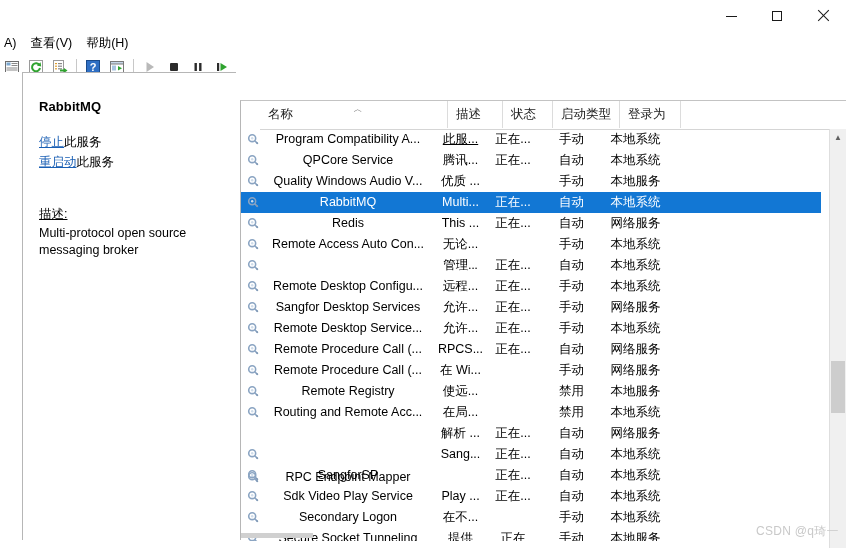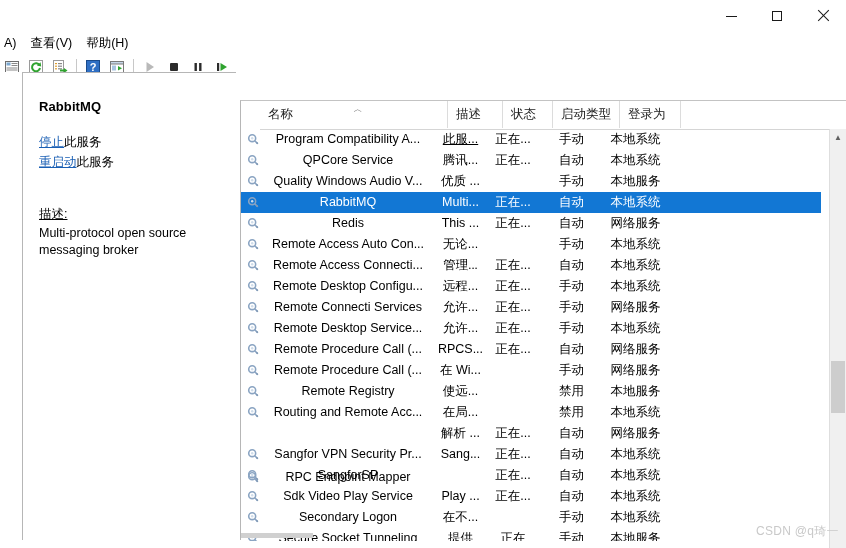--- a/index.html
+++ b/index.html
@@ -299,21 +299,21 @@
             <div class="cell " style="left: 243px; width: 50px;"></div>
             <div class="cell " style="left: 293px; width: 67px;">手动</div>
             <div class="cell " style="left: 360px; width: 61px;">本地系统</div>
           </div>
           <div class="row">
             <div class="cell name" style="left: 0px; width: 188px;"><span class="svcicon"><svg width="15" height="15" viewBox="0 0 16 16">
                   <circle cx="6.6" cy="6.6" r="3.7" fill="none" stroke="#8aa4c2" stroke-width="1.7"></circle>
                   <circle cx="6.6" cy="6.6" r="1.3" fill="#cfdcea"></circle>
                   <path d="M9.3 9.3l3.1 3.1" stroke="#8aa4c2" stroke-width="1.7" fill="none"></path>
                   <path d="M11.6 10.4l1.6 1.6-1.1 1.1-1.6-1.6z" fill="#7e97b4"></path>
-                </svg></span><span>Remote Access Connecti...</span></div>
+                </svg></span></div>
             <div class="cell " style="left: 188px; width: 55px; font-family: Liberation Serif, serif;">管理...</div>
             <div class="cell " style="left: 243px; width: 50px;">正在...</div>
             <div class="cell " style="left: 293px; width: 67px;">自动</div>
             <div class="cell " style="left: 360px; width: 61px;">本地系统</div>
           </div>
           <div class="row">
             <div class="cell name" style="left: 0px; width: 188px;"><span class="svcicon"><svg width="15" height="15" viewBox="0 0 16 16">
                   <circle cx="6.6" cy="6.6" r="3.7" fill="none" stroke="#8aa4c2" stroke-width="1.7"></circle>
                   <circle cx="6.6" cy="6.6" r="1.3" fill="#cfdcea"></circle>
                   <path d="M9.3 9.3l3.1 3.1" stroke="#8aa4c2" stroke-width="1.7" fill="none"></path>
@@ -323,21 +323,21 @@
             <div class="cell " style="left: 243px; width: 50px;">正在...</div>
             <div class="cell " style="left: 293px; width: 67px;">手动</div>
             <div class="cell " style="left: 360px; width: 61px;">本地系统</div>
           </div>
           <div class="row">
             <div class="cell name" style="left: 0px; width: 188px;"><span class="svcicon"><svg width="15" height="15" viewBox="0 0 16 16">
                   <circle cx="6.6" cy="6.6" r="3.7" fill="none" stroke="#8aa4c2" stroke-width="1.7"></circle>
                   <circle cx="6.6" cy="6.6" r="1.3" fill="#cfdcea"></circle>
                   <path d="M9.3 9.3l3.1 3.1" stroke="#8aa4c2" stroke-width="1.7" fill="none"></path>
                   <path d="M11.6 10.4l1.6 1.6-1.1 1.1-1.6-1.6z" fill="#7e97b4"></path>
-                </svg></span><span>Remote Connecti Services</span></div>
+                </svg></span><span>Sangfor Desktop Services</span></div>
             <div class="cell " style="left: 188px; width: 55px;">允许...</div>
             <div class="cell " style="left: 243px; width: 50px;">正在...</div>
             <div class="cell " style="left: 293px; width: 67px;">手动</div>
             <div class="cell " style="left: 360px; width: 61px;">网络服务</div>
           </div>
           <div class="row">
             <div class="cell name" style="left: 0px; width: 188px;"><span class="svcicon"><svg width="15" height="15" viewBox="0 0 16 16">
                   <circle cx="6.6" cy="6.6" r="3.7" fill="none" stroke="#8aa4c2" stroke-width="1.7"></circle>
                   <circle cx="6.6" cy="6.6" r="1.3" fill="#cfdcea"></circle>
                   <path d="M9.3 9.3l3.1 3.1" stroke="#8aa4c2" stroke-width="1.7" fill="none"></path>
@@ -407,21 +407,21 @@
             <div class="cell " style="left: 243px; width: 50px;">正在...</div>
             <div class="cell " style="left: 293px; width: 67px;">自动</div>
             <div class="cell " style="left: 360px; width: 61px;">网络服务</div>
           </div>
           <div class="row">
             <div class="cell name" style="left: 0px; width: 188px;"><span class="svcicon"><svg width="15" height="15" viewBox="0 0 16 16">
                   <circle cx="6.6" cy="6.6" r="3.7" fill="none" stroke="#8aa4c2" stroke-width="1.7"></circle>
                   <circle cx="6.6" cy="6.6" r="1.3" fill="#cfdcea"></circle>
                   <path d="M9.3 9.3l3.1 3.1" stroke="#8aa4c2" stroke-width="1.7" fill="none"></path>
                   <path d="M11.6 10.4l1.6 1.6-1.1 1.1-1.6-1.6z" fill="#7e97b4"></path>
-                </svg></span><span>Sangfor VPN Security Pr...</span></div>
+                </svg></span></div>
             <div class="cell " style="left: 188px; width: 55px;">Sang...</div>
             <div class="cell " style="left: 243px; width: 50px;">正在...</div>
             <div class="cell " style="left: 293px; width: 67px;">自动</div>
             <div class="cell " style="left: 360px; width: 61px;">本地系统</div>
           </div>
           <div class="row">
             <div class="cell name" style="left: 0px; width: 188px;"><span class="svcicon"><svg width="15" height="15" viewBox="0 0 16 16">
                   <circle cx="6.6" cy="6.6" r="3.7" fill="none" stroke="#8aa4c2" stroke-width="1.7"></circle>
                   <circle cx="6.6" cy="6.6" r="1.3" fill="#cfdcea"></circle>
                   <path d="M9.3 9.3l3.1 3.1" stroke="#8aa4c2" stroke-width="1.7" fill="none"></path>

